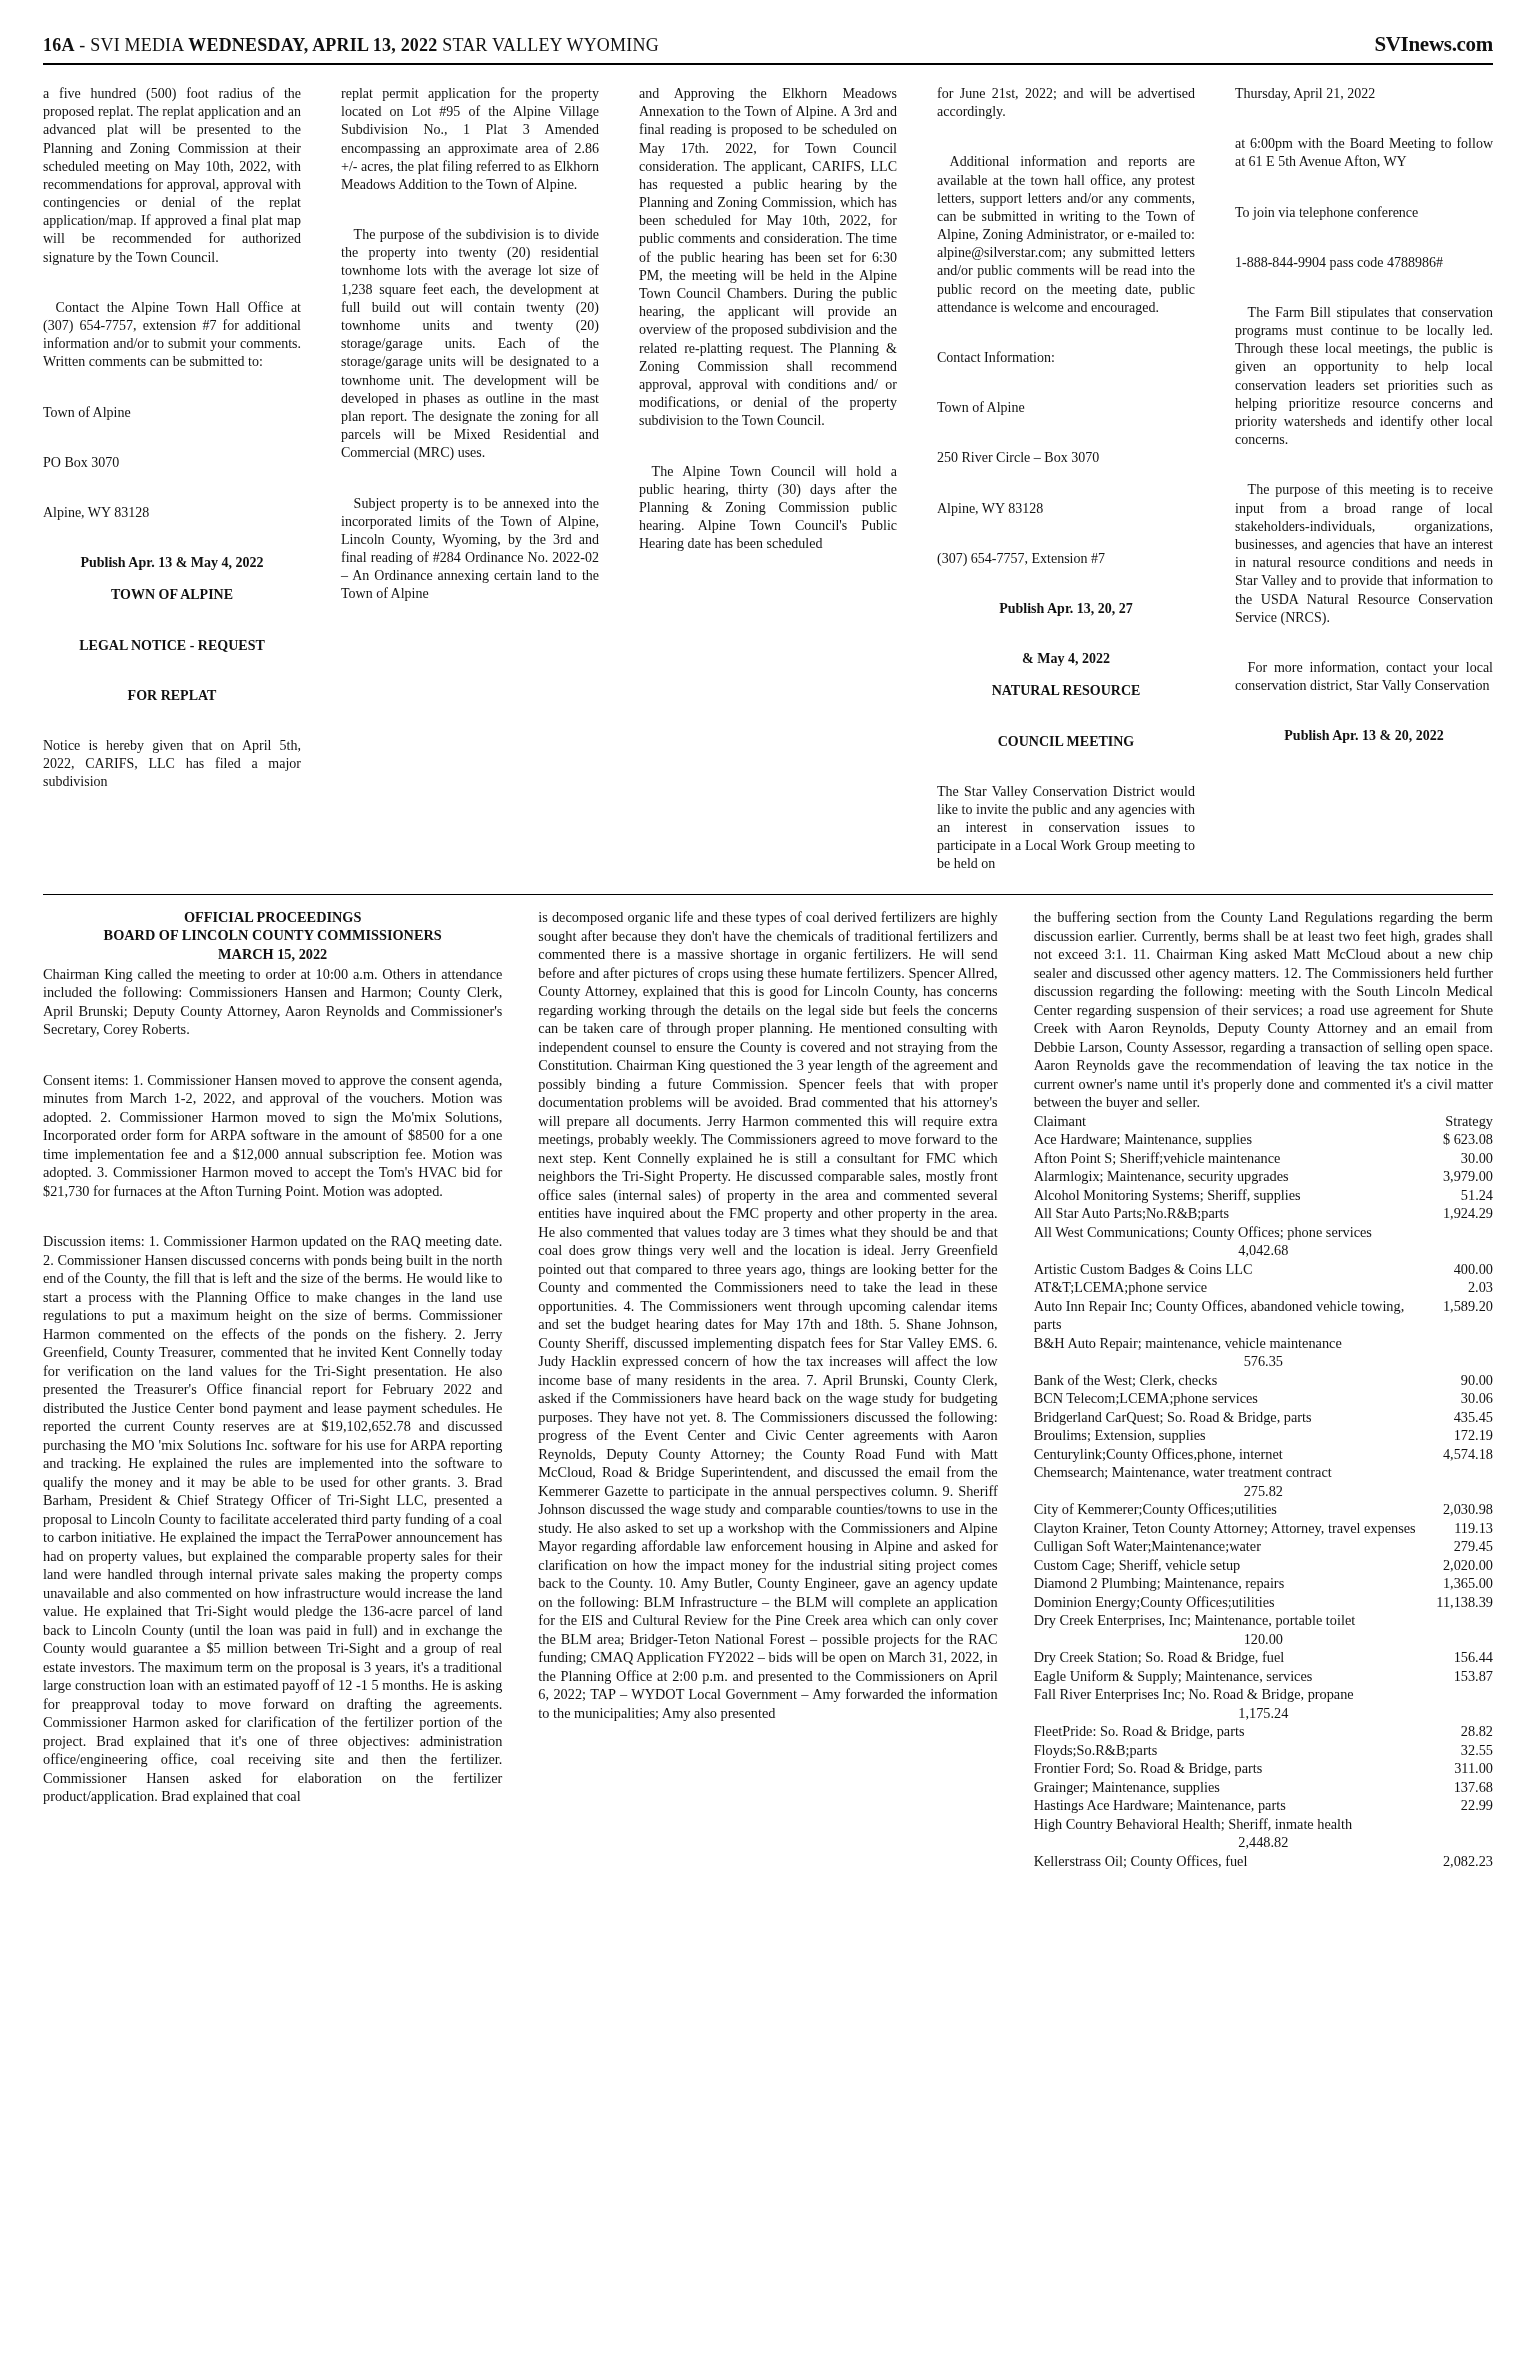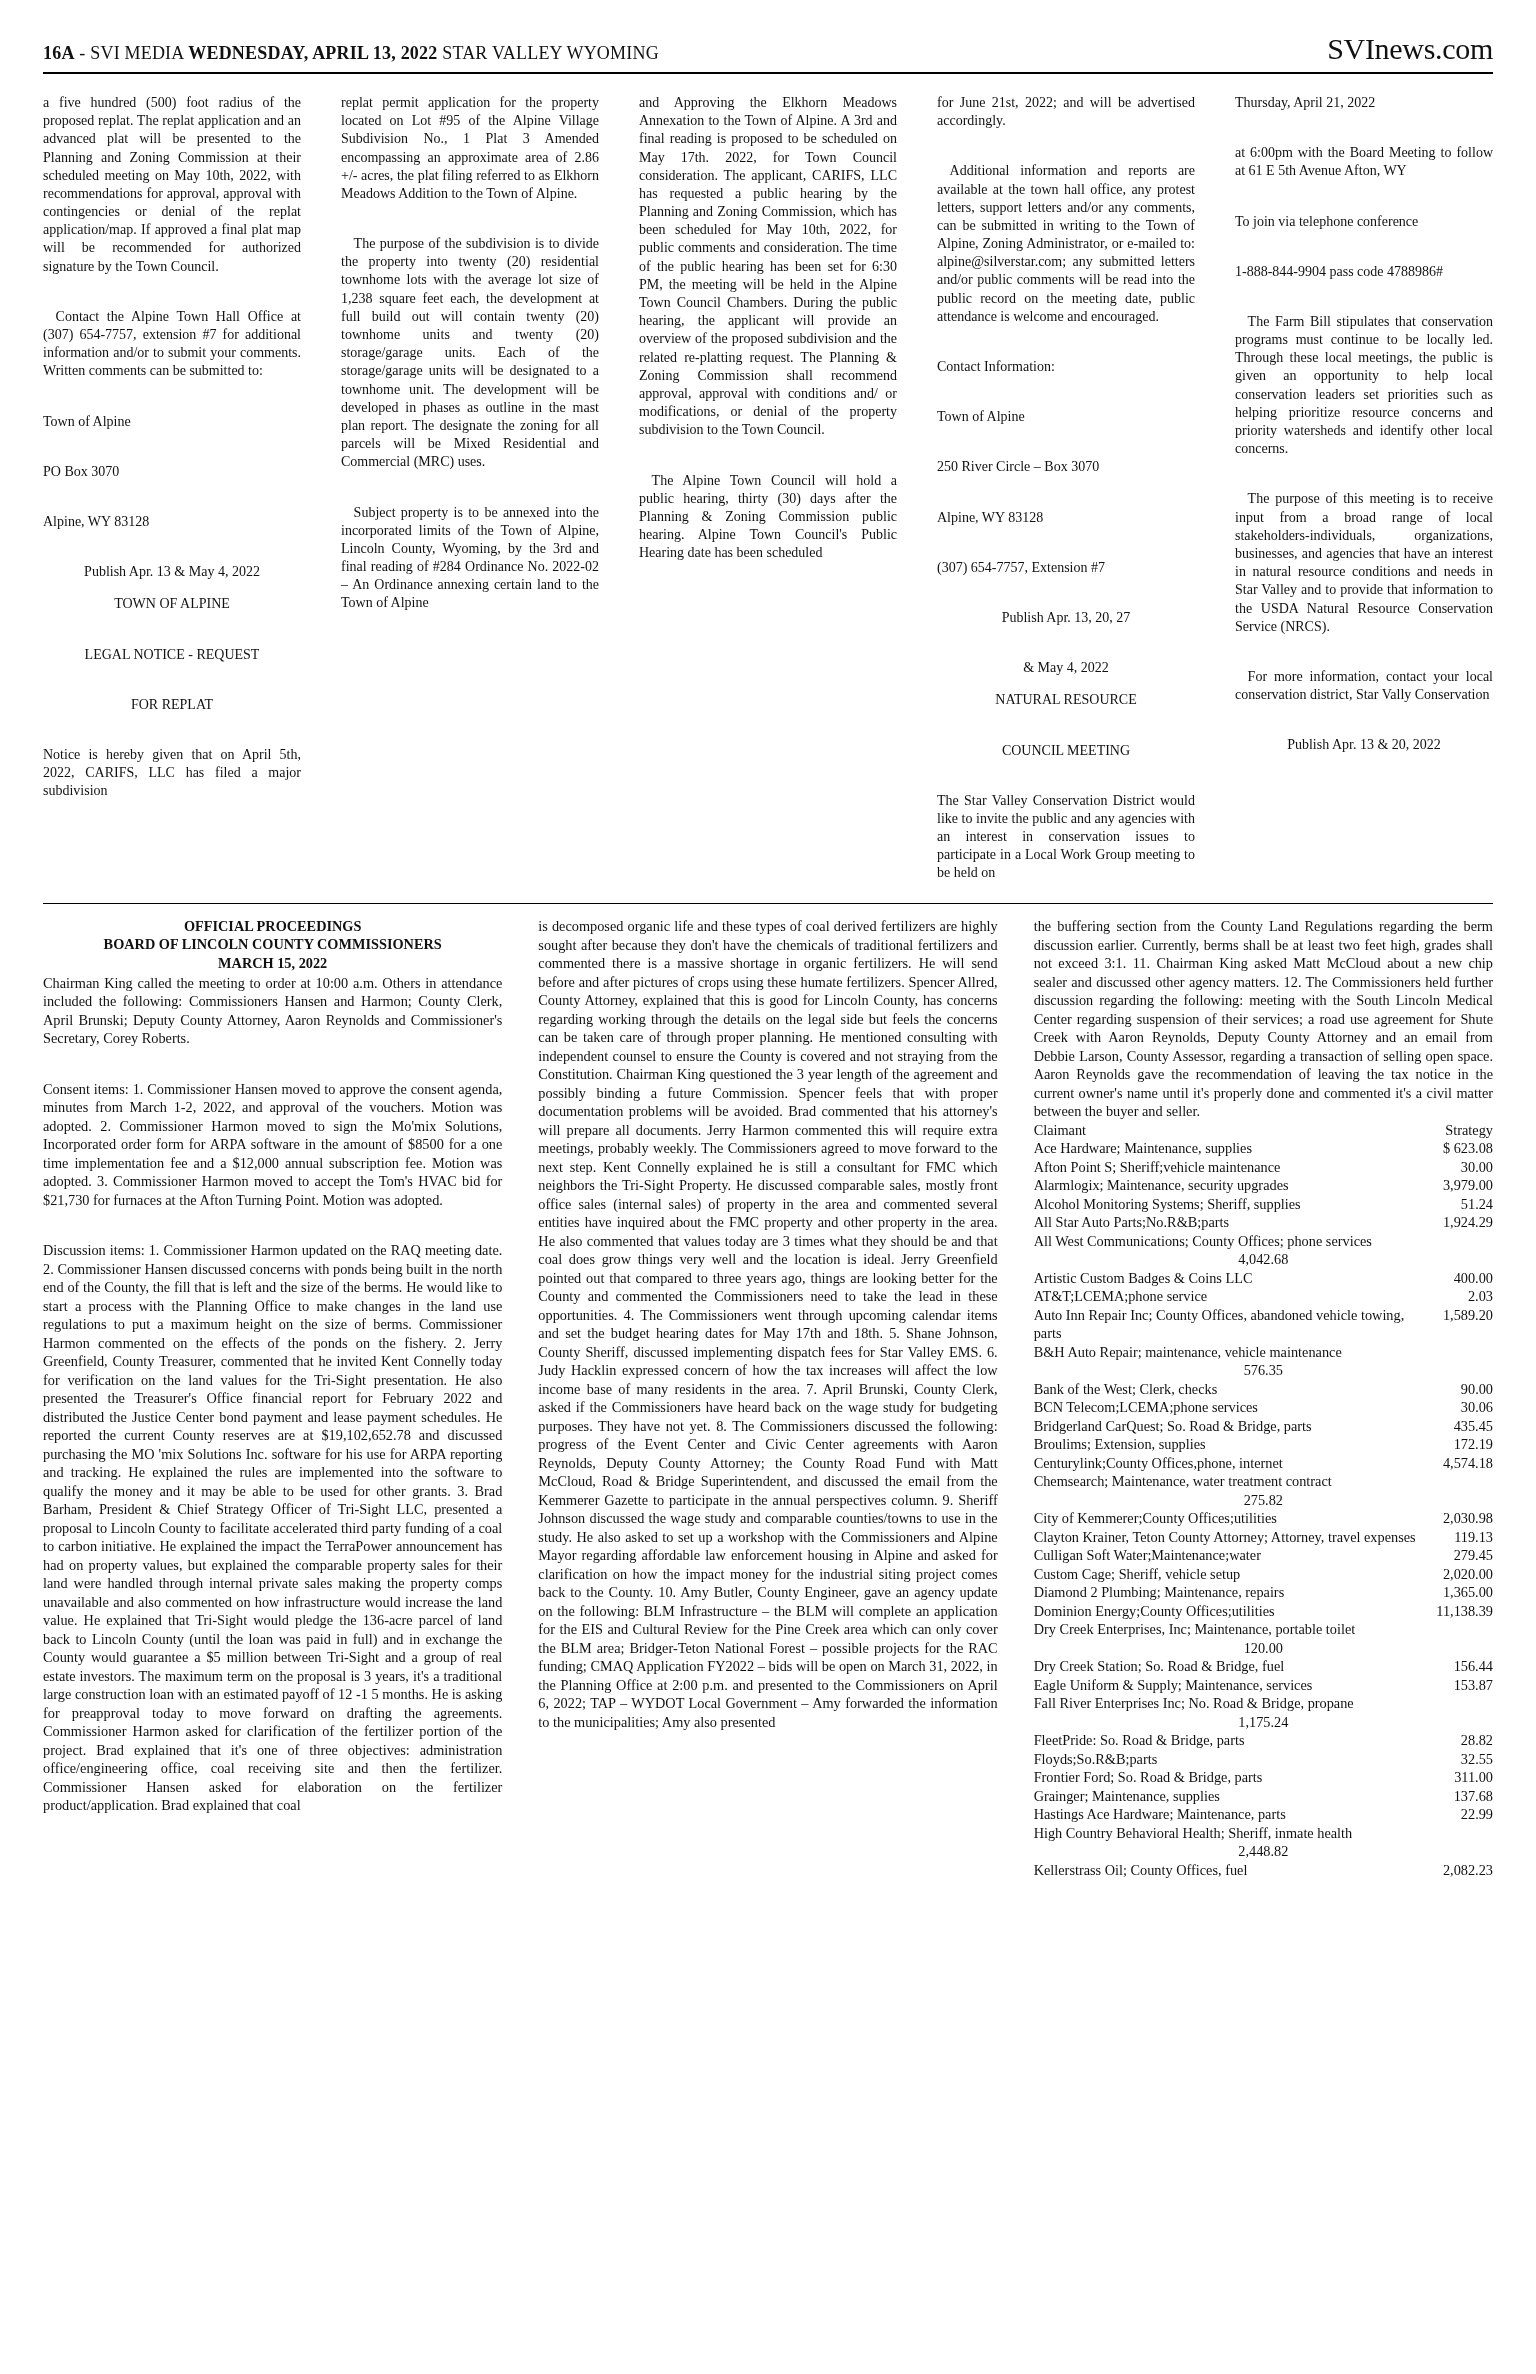--- a/index.html
+++ b/index.html
@@ -28,22 +28,22 @@
     font-family: "Liberation Serif", serif;
     font-size: 18px;
     letter-spacing: 0.2px;
     white-space: nowrap;
   }
   .mast-left .pagenum { font-weight: 700; }
   .mast-left .pub { font-weight: 400; }
   .mast-left .datepart { font-weight: 700; }
   .mast-left .locpart { font-weight: 400; }
   .mast-right {
-    font-size: 30px;
-    font-weight: 400;
+    font-size: 21px;
+    font-weight: 700;
     letter-spacing: -0.3px;
     white-space: nowrap;
   }
   
   .upper {
     display: grid;
     grid-template-columns: repeat(5, 1fr);
     column-gap: 40px;
     padding-top: 20.4px;
   }
@@ -52,21 +52,21 @@
     line-height: 1.30;
     text-align: justify;
     text-justify: inter-word;
     hyphens: auto;
   }
   .col p { margin: 0 0 0.0em 0; text-indent: 0; }
   .col p + p { text-indent: 0.9em; margin-top: 32px; }
   .center { text-align: center; text-indent: 0 !important; }
   .head-center {
     text-align: center;
-    font-weight: 400;
+    font-weight: 700;
     text-indent: 0 !important;
   }
   .spacer { height: 14px; }
   
   .mid-rule {
     border-top: 1.4px solid #000;
     margin: 20.4px 0 13px 0;
   }
   
   .lower {

